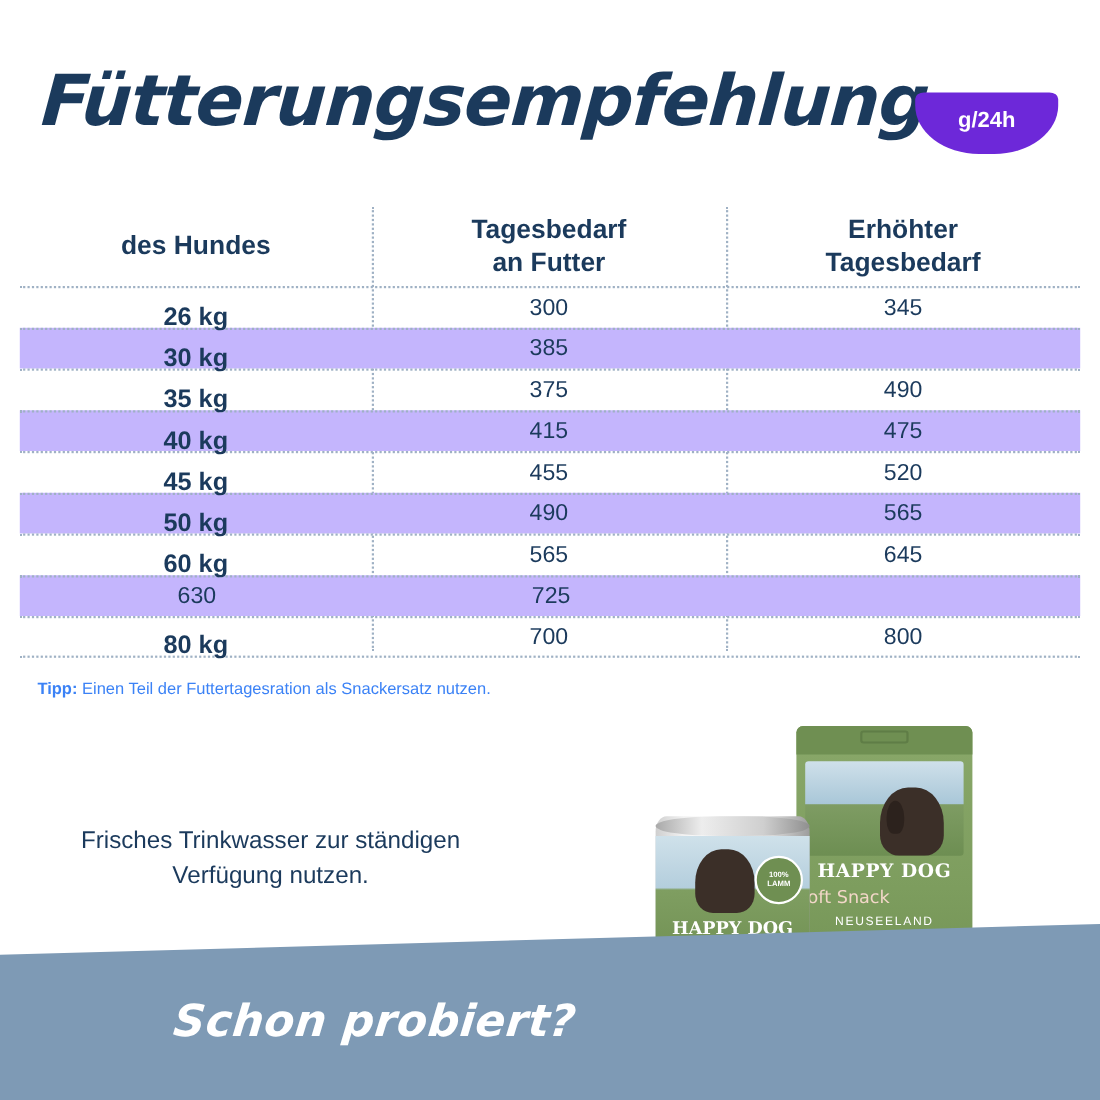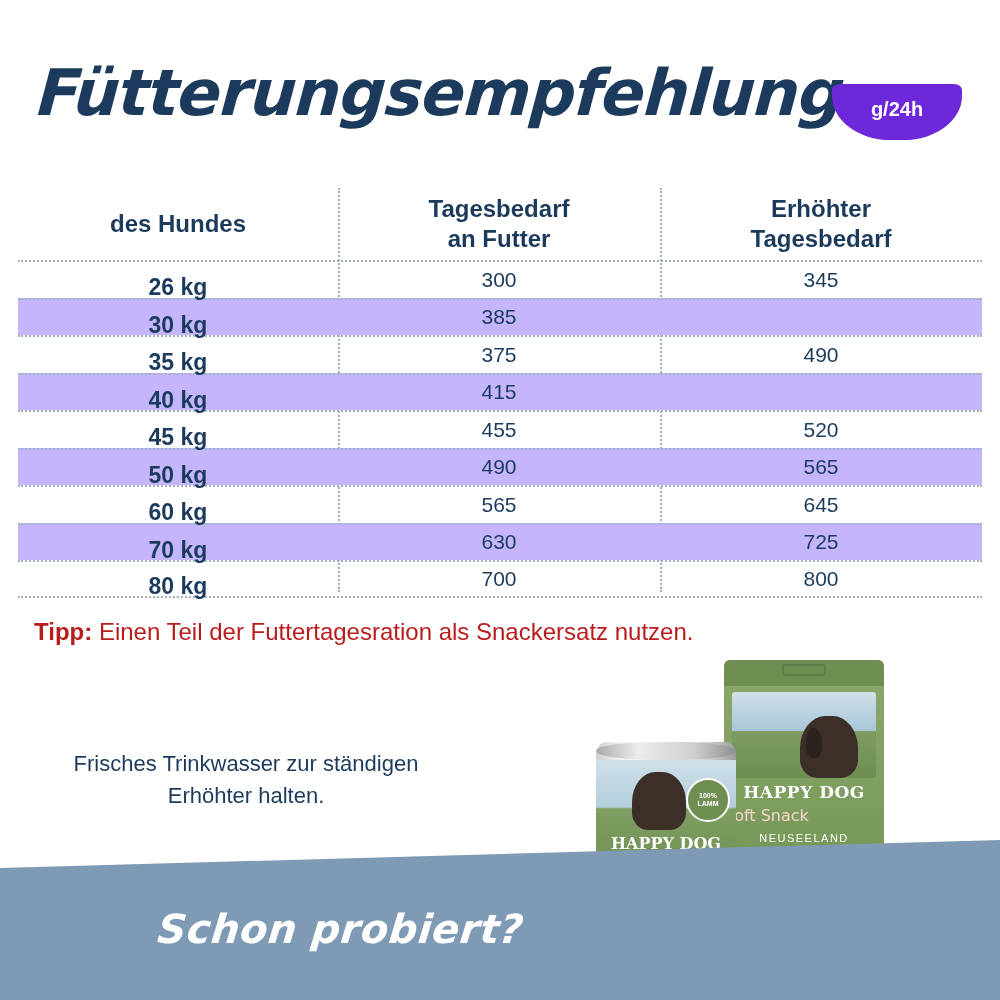--- a/index.html
+++ b/index.html
@@ -102,22 +102,22 @@
     border-left: 2px dotted #9fb1c4;
     height: 404px;
   }
   .vsep.a { left: 338px; }
   .vsep.b { left: 660px; }
 
   
   .tip {
     position: absolute;
     left: 34px; top: 618px;
-    font-size: 24px;
-    color: #b91c1c;
+    font-size: 15px;
+    color: #3b82f6;
     white-space: nowrap;
   }
   .tip b { font-weight: bold; }
 
   .water {
     position: absolute;
     left: 36px; top: 748px;
     font-size: 22px;
     color: #1b3a5c;
     line-height: 1.45;
@@ -338,57 +338,57 @@
         <div class="cell c3">385</div>
       </div>
       <div class="trow">
         <div class="cell c1">35 kg</div>
         <div class="cell c2">375</div>
         <div class="cell c3">490</div>
       </div>
       <div class="trow alt">
         <div class="cell c1">40 kg</div>
         <div class="cell c2">415</div>
+        <div class="cell c3">475</div>
       </div>
       <div class="trow">
         <div class="cell c1">45 kg</div>
         <div class="cell c2">455</div>
         <div class="cell c3">520</div>
       </div>
       <div class="trow alt">
         <div class="cell c1">50 kg</div>
         <div class="cell c2">490</div>
         <div class="cell c3">565</div>
       </div>
       <div class="trow">
         <div class="cell c1">60 kg</div>
         <div class="cell c2">565</div>
         <div class="cell c3">645</div>
       </div>
       <div class="trow alt">
-        <div class="cell c1">70 kg</div>
         <div class="cell c2">630</div>
         <div class="cell c3">725</div>
       </div>
       <div class="trow">
         <div class="cell c1">80 kg</div>
         <div class="cell c2">700</div>
         <div class="cell c3">800</div>
       </div>
     </div>
   </div>
 
   <div class="tip">
     <b>Tipp:</b>
     <span>Einen Teil der Futtertagesration als Snackersatz nutzen.</span>
   </div>
 
   <div class="water">
     <div>Frisches Trinkwasser zur ständigen</div>
-    <div>Erhöhter halten.</div>
+    <div>Verfügung nutzen.</div>
   </div>
 
   <div class="products">
 
     <div class="pouch">
       <div class="pouch-top">
         <div class="pouch-notch"></div>
       </div>
       <div class="pouch-scene">
         <div class="pouch-dog"></div>

